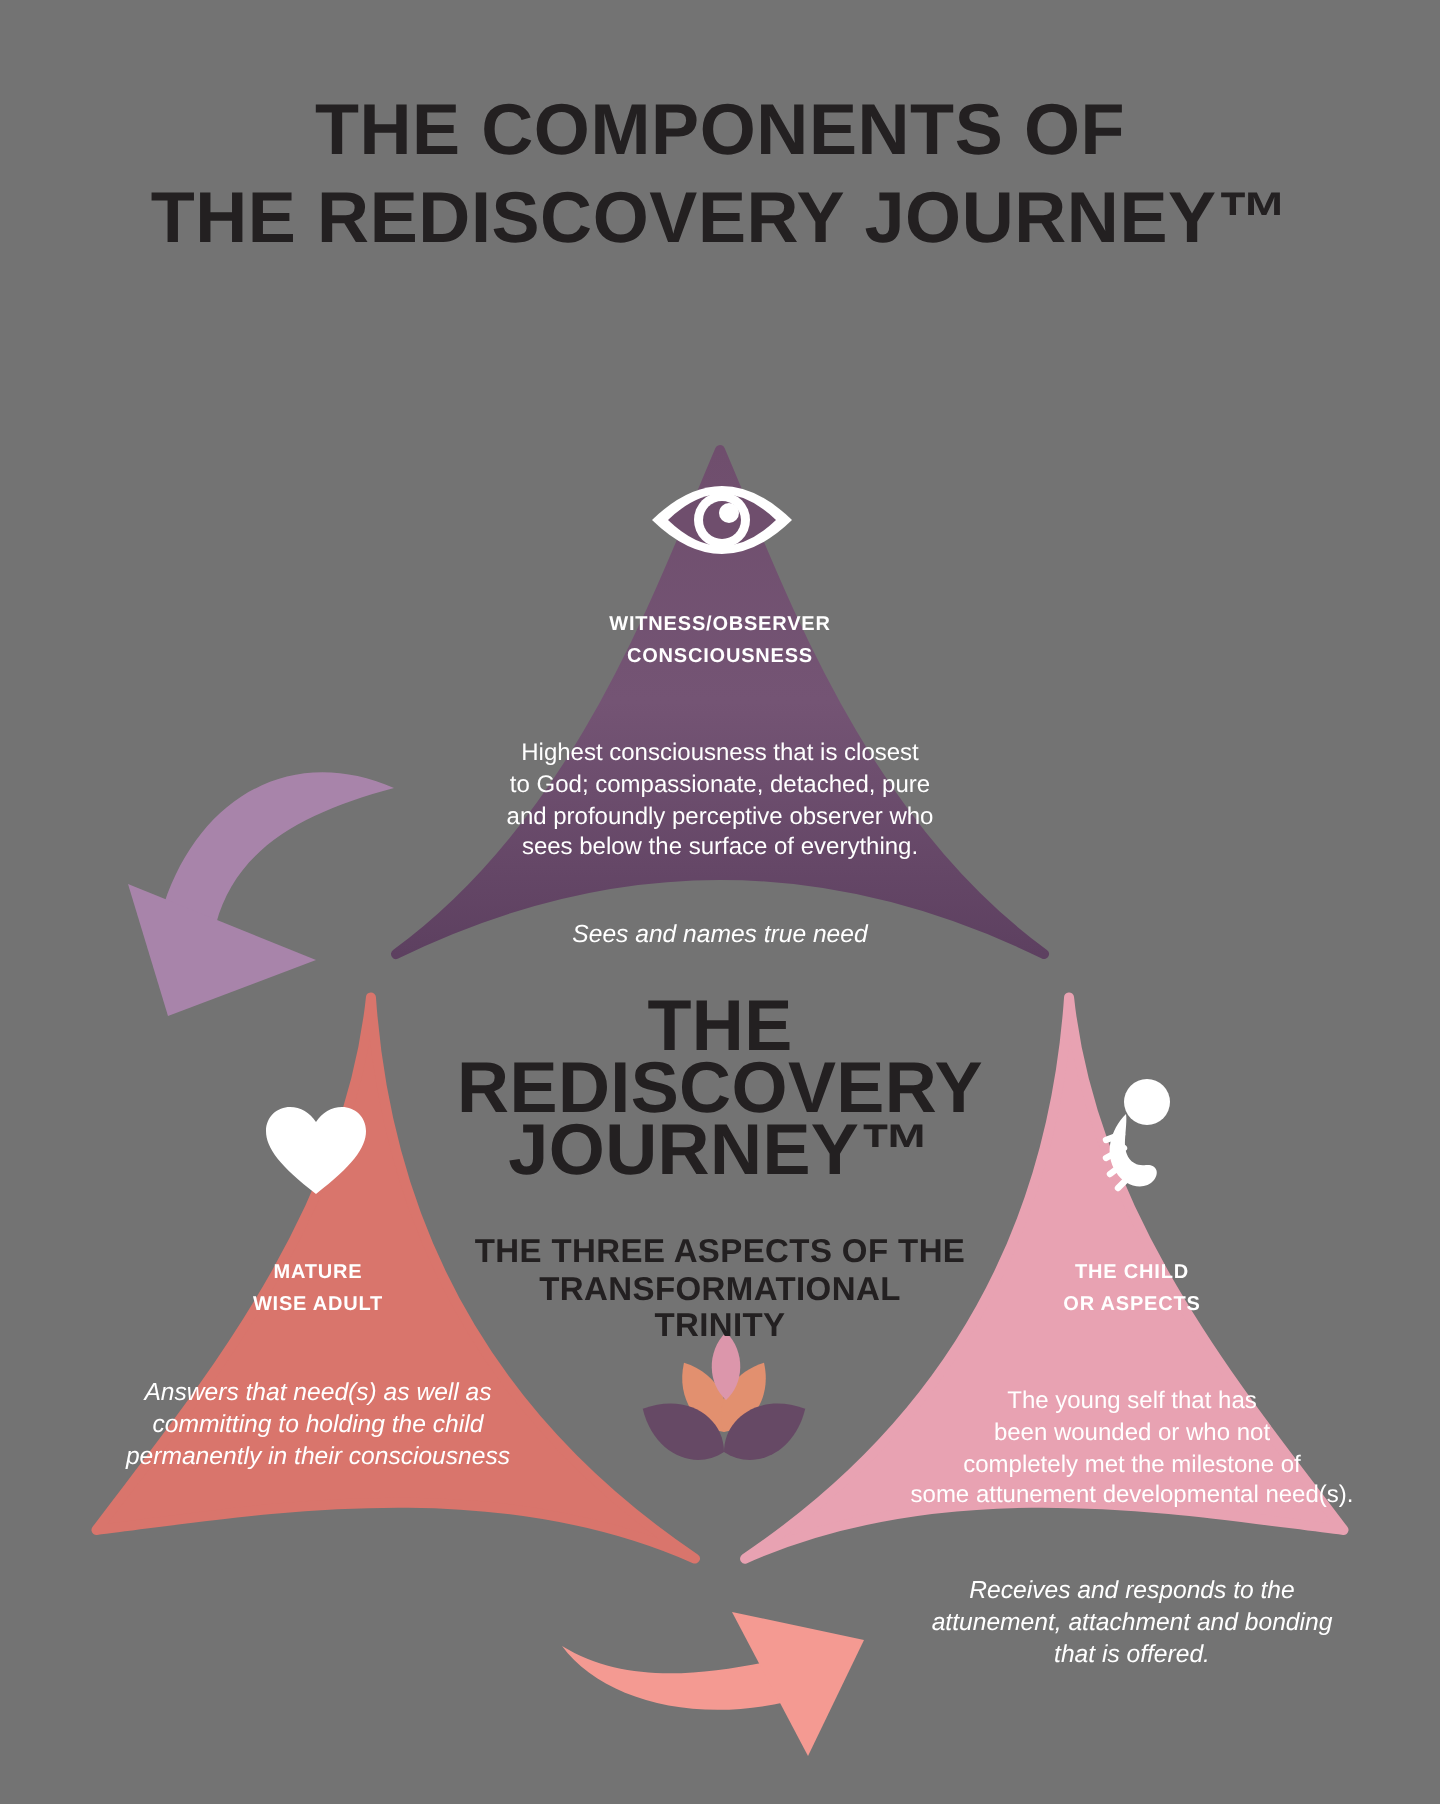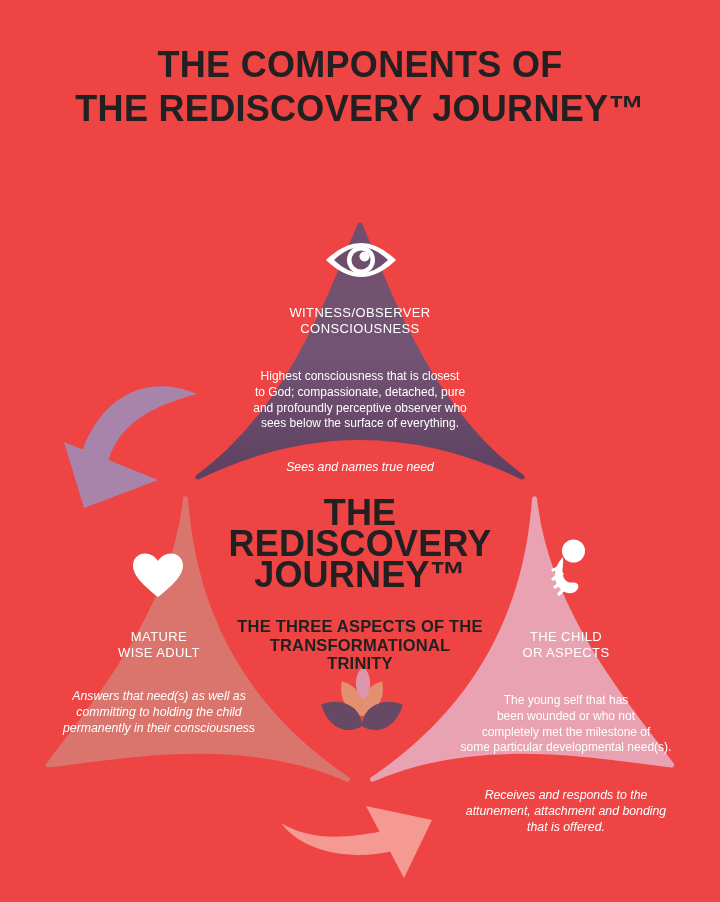--- a/index.html
+++ b/index.html
@@ -1,35 +1,35 @@
 <!DOCTYPE html>
 <html><head>
 <meta charset="utf-8">
 <style>
   html,body{margin:0;padding:0;background:#fff;}
   .canvas{
-    position:relative;width:720px;height:902px;background:#ef4444;overflow:hidden;
+    position:relative;width:720px;height:902px;background:#737373;overflow:hidden;
     font-family:"Liberation Sans","DejaVu Sans",sans-serif;
   }
   .bg-art{position:absolute;left:0;top:0;width:720px;height:902px;}
   .txt{position:absolute;text-align:center;white-space:pre-line;}
   .title-block{
     top:43px;left:0;width:720px;
     font-size:36px;line-height:44px;font-weight:bold;letter-spacing:.3px;color:#232021;
   }
   .center-title{
     left:200px;top:497px;width:320px;
     font-size:36px;line-height:31px;font-weight:bold;letter-spacing:.2px;color:#232021;
   }
   .center-sub{
     left:220px;top:617px;width:280px;
     font-size:16.5px;line-height:18.5px;font-weight:bold;letter-spacing:.2px;color:#232021;
   }
   .petal-text{color:#ffffff;}
-  .petal-heading{font-size:13px;line-height:16px;font-weight:normal;letter-spacing:.4px;white-space:pre-line;}
+  .petal-heading{font-size:10px;line-height:16px;font-weight:bold;letter-spacing:.4px;white-space:pre-line;}
   .petal-body{margin-top:14px;font-size:12px;line-height:15.8px;white-space:pre-line;}
   .petal-tagline{margin-top:9px;font-size:12.3px;line-height:16px;font-style:italic;white-space:pre-line;}
   .witness-text{left:208px;top:287px;width:304px;}
   .adult-text{left:27px;top:611px;width:264px;}
   .adult-text .petal-body{margin-top:13px;}
   .child-text{left:434px;top:611px;width:264px;}
   .child-text .petal-tagline{margin-top:13px;}
 </style>
 </head>
 <body>
@@ -108,21 +108,21 @@
 committing to holding the child
 permanently in their consciousness</div>
   </div>
 
   <div class="txt petal-text child-text">
     <div class="petal-heading">THE CHILD
 OR ASPECTS</div>
     <div class="petal-body">The young self that has
 been wounded or who not
 completely met the milestone of
-some particular developmental need(s).</div>
+some attunement developmental need(s).</div>
     <div class="petal-tagline">Receives and responds to the
 attunement, attachment and bonding
 that is offered.</div>
   </div>
 
   <div class="txt center-title">THE REDISCOVERY
 JOURNEY™</div>
   <div class="txt center-sub">THE THREE ASPECTS OF THE
 TRANSFORMATIONAL
 TRINITY</div>

